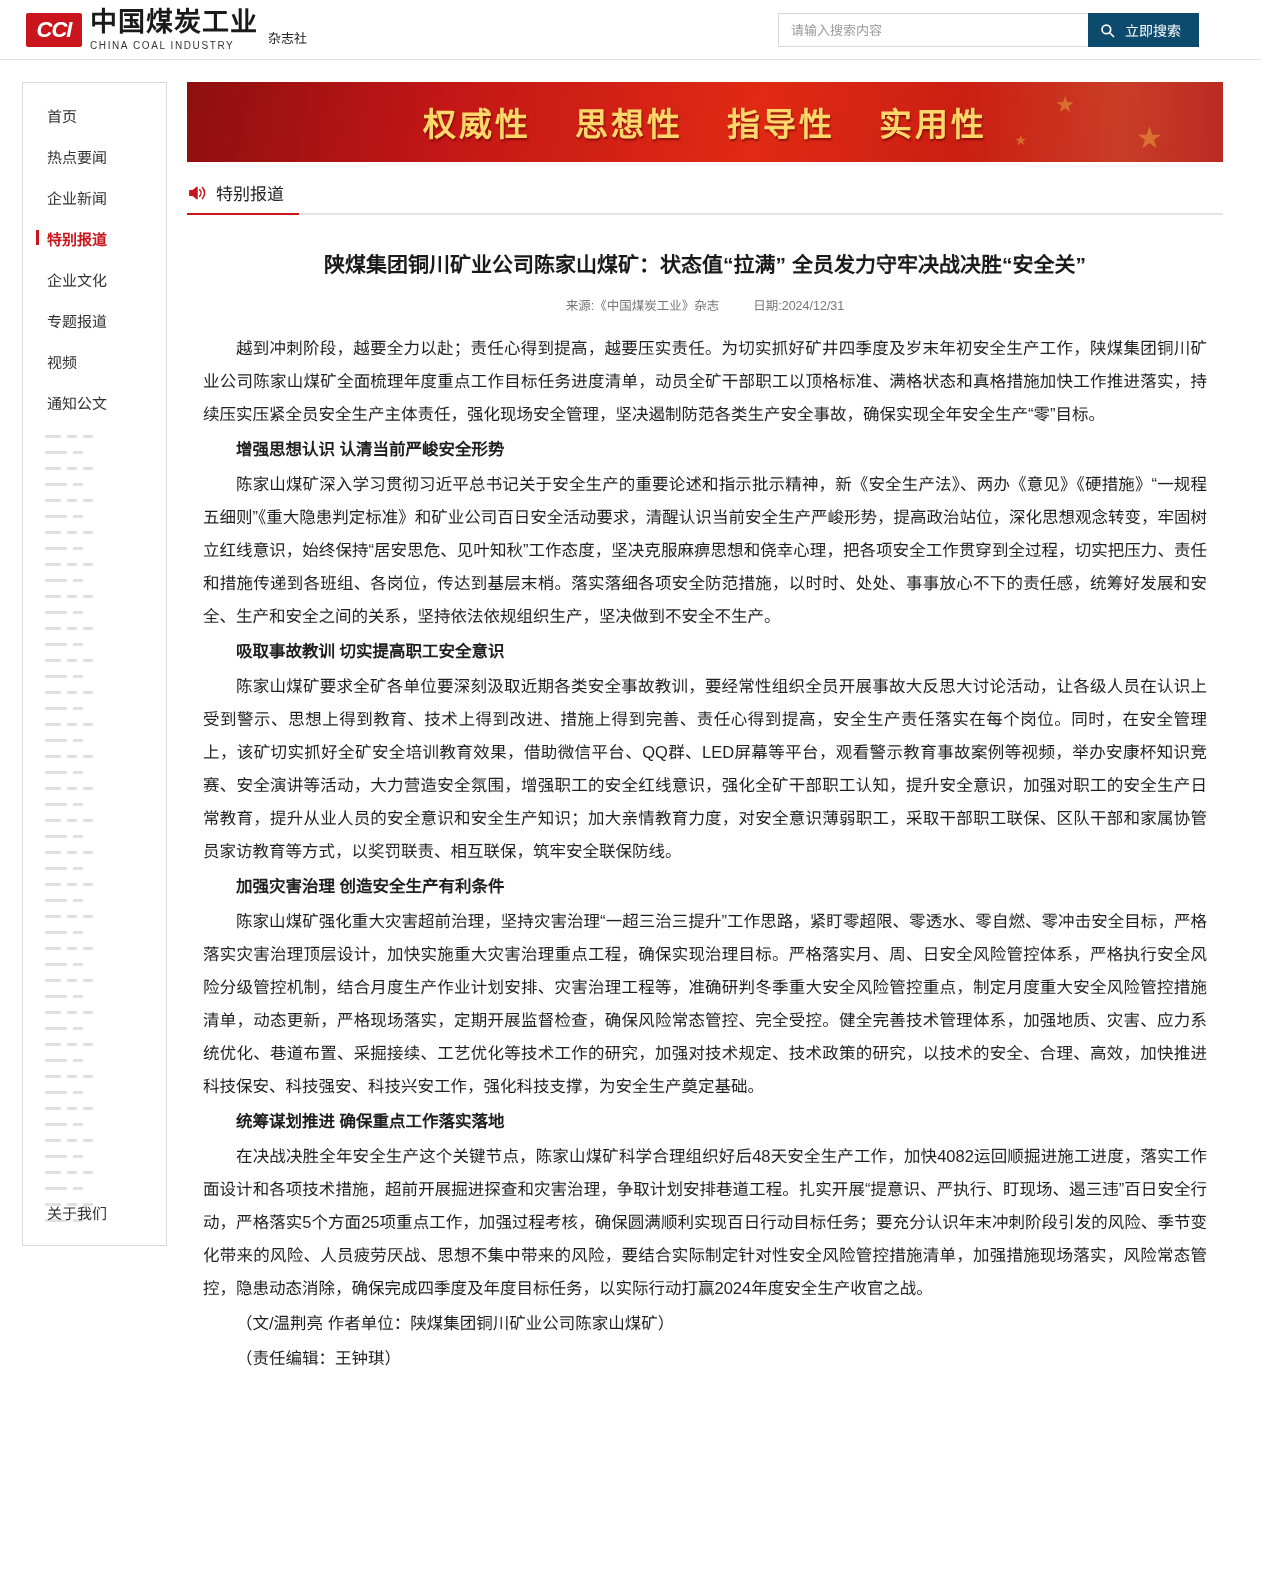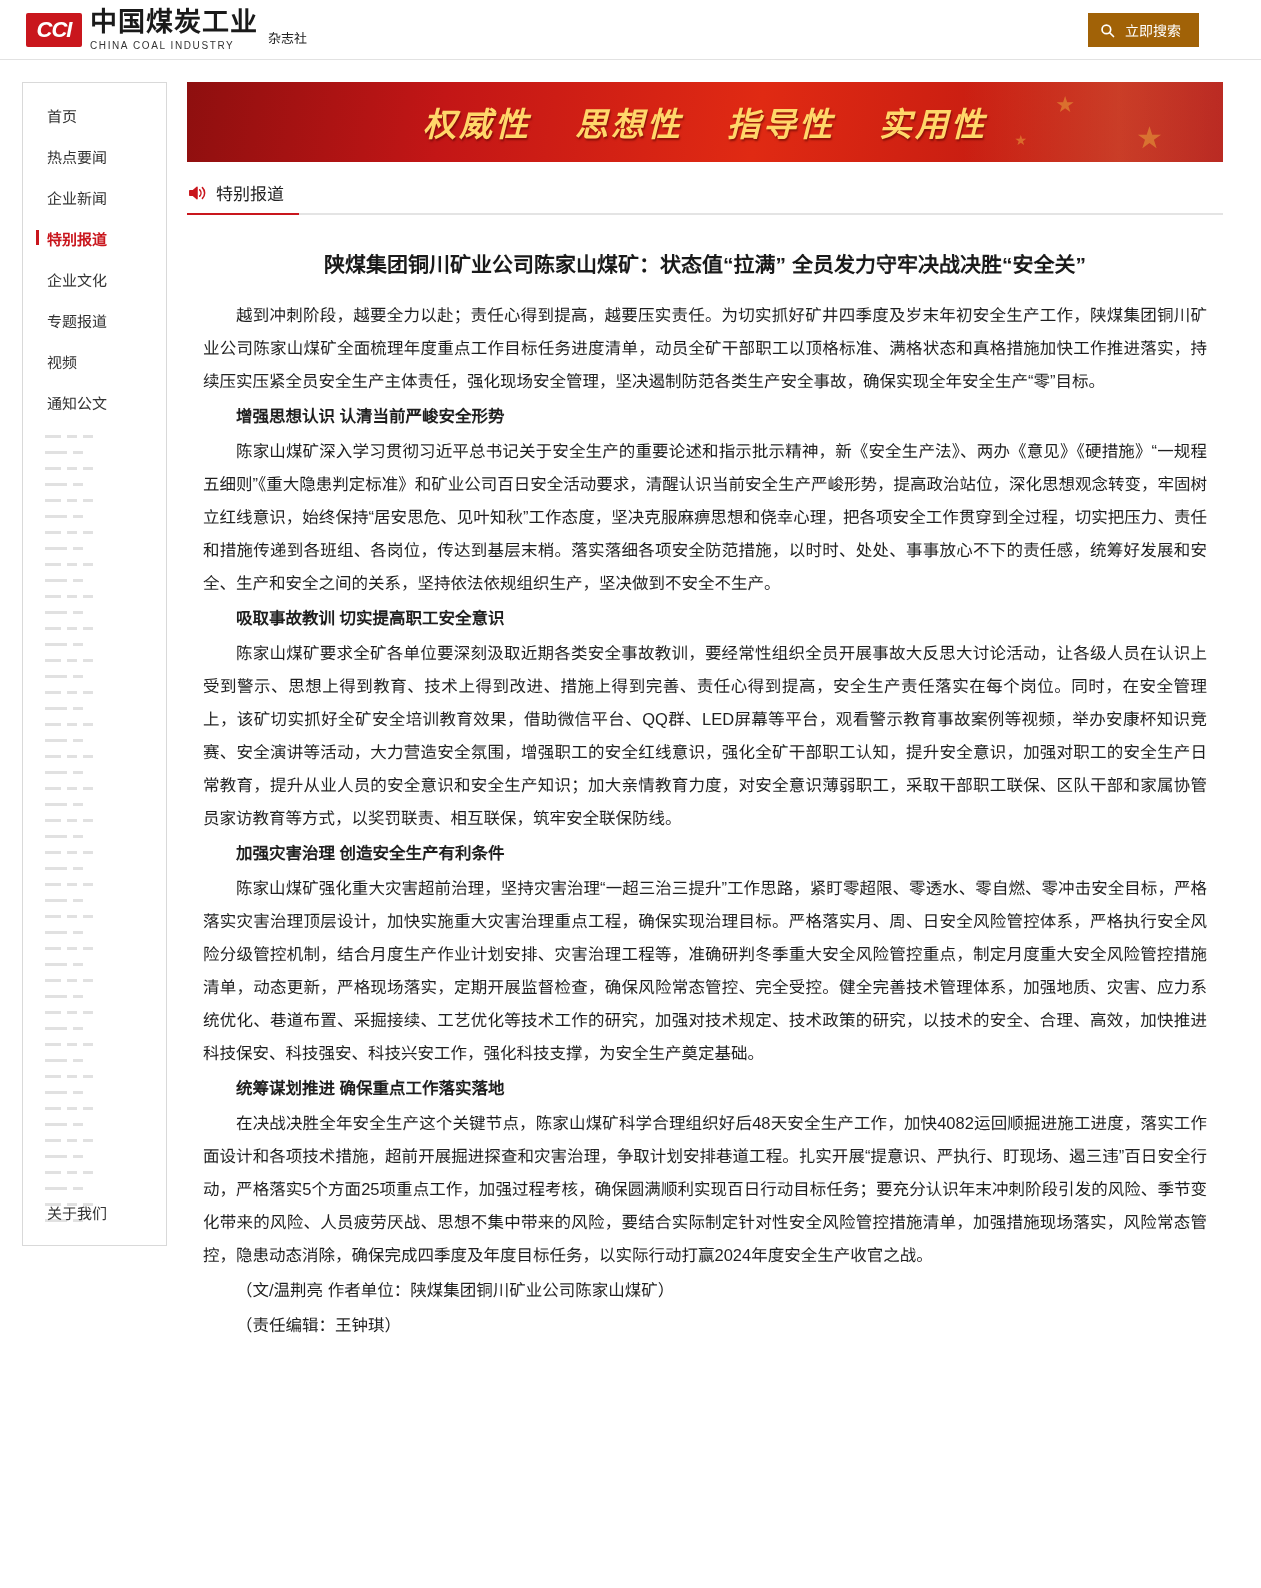--- a/index.html
+++ b/index.html
@@ -72,21 +72,21 @@
     border: 1px solid #d8d8d8;
     border-right: none;
     padding: 0 12px;
     font-size: 13px;
     color: #333;
     outline: none;
     font-family: "Liberation Sans", "DejaVu Sans", sans-serif;
   }
   .search-input::placeholder { color: #9a9a9a; }
   .search-btn {
-    background: #a16207;
+    background: #0c4a6e;
     color: #fff;
     border: none;
     height: 34px;
     padding: 0 18px 0 12px;
     font-size: 14px;
     display: flex;
     align-items: center;
     gap: 10px;
     cursor: pointer;
     font-family: Liberation Serif, serif;
@@ -171,21 +171,20 @@
     background: linear-gradient(90deg, rgba(255,255,255,0) 0%, rgba(255,200,120,.22) 60%, rgba(255,230,170,.12) 100%);
   }
   .banner-word {
     font-family: "DejaVu Serif", "Liberation Serif", serif;
     font-size: 33px;
     font-weight: bold;
     color: #ffd76a;
     letter-spacing: 3px;
     text-shadow: 1px 2px 2px rgba(80,0,0,.55);
     z-index: 2;
-    font-style: italic;
   }
   .star {
     position: absolute;
     color: #e8a23a;
     opacity: .55;
     z-index: 1;
   }
   .star.s1 { right: 148px; top: 10px; font-size: 22px; }
   .star.s2 { right: 60px; top: 38px; font-size: 30px; }
   .star.s3 { right: 196px; top: 50px; font-size: 14px; }
@@ -265,20 +264,21 @@
   <div class="logo-wrap">
     <div class="logo-mark">CCI</div>
     <div class="logo-text-block">
       <div class="logo-cn">中国煤炭工业</div>
       <div class="logo-en">CHINA COAL INDUSTRY</div>
     </div>
     <div class="logo-suffix">杂志社</div>
   </div>
 
   <div class="search-area">
+    <input class="search-input" type="text" placeholder="请输入搜索内容" style="">
     <button class="search-btn">
       <span class="search-ico">
         <svg width="15" height="15" viewBox="0 0 16 16" fill="none" stroke="#ffffff" stroke-width="1.8">
           <circle cx="6.8" cy="6.8" r="4.6"></circle>
           <line x1="10.4" y1="10.4" x2="14.4" y2="14.4" stroke-linecap="round"></line>
         </svg>
       </span>
       <span>立即搜索</span>
     </button>
   </div>
@@ -546,20 +546,24 @@
           <path d="M14 6.5 a5 5 0 0 1 0 7" stroke-linecap="round"></path>
           <path d="M17 4 a8.5 8.5 0 0 1 0 12" stroke-linecap="round"></path>
         </svg>
       </span>
       <span class="section-title">特别报道</span>
     </div>
 
     <article class="article">
       <h1 class="art-title">陕煤集团铜川矿业公司陈家山煤矿：状态值“拉满” 全员发力守牢决战决胜“安全关”</h1>
 
+      <div class="art-meta">
+        <span>来源:《中国煤炭工业》杂志</span>
+        <span>日期:2024/12/31</span>
+      </div>
 
       <div class="art-body">
         <p>越到冲刺阶段，越要全力以赴；责任心得到提高，越要压实责任。为切实抓好矿井四季度及岁末年初安全生产工作，陕煤集团铜川矿业公司陈家山煤矿全面梳理年度重点工作目标任务进度清单，动员全矿干部职工以顶格标准、满格状态和真格措施加快工作推进落实，持续压实压紧全员安全生产主体责任，强化现场安全管理，坚决遏制防范各类生产安全事故，确保实现全年安全生产“零”目标。</p>
 
         <p class="sub-head">增强思想认识 认清当前严峻安全形势</p>
         <p>陈家山煤矿深入学习贯彻习近平总书记关于安全生产的重要论述和指示批示精神，新《安全生产法》、两办《意见》《硬措施》“一规程五细则”《重大隐患判定标准》和矿业公司百日安全活动要求，清醒认识当前安全生产严峻形势，提高政治站位，深化思想观念转变，牢固树立红线意识，始终保持“居安思危、见叶知秋”工作态度，坚决克服麻痹思想和侥幸心理，把各项安全工作贯穿到全过程，切实把压力、责任和措施传递到各班组、各岗位，传达到基层末梢。落实落细各项安全防范措施，以时时、处处、事事放心不下的责任感，统筹好发展和安全、生产和安全之间的关系，坚持依法依规组织生产，坚决做到不安全不生产。</p>
 
         <p class="sub-head">吸取事故教训 切实提高职工安全意识</p>
         <p>陈家山煤矿要求全矿各单位要深刻汲取近期各类安全事故教训，要经常性组织全员开展事故大反思大讨论活动，让各级人员在认识上受到警示、思想上得到教育、技术上得到改进、措施上得到完善、责任心得到提高，安全生产责任落实在每个岗位。同时，在安全管理上，该矿切实抓好全矿安全培训教育效果，借助微信平台、QQ群、LED屏幕等平台，观看警示教育事故案例等视频，举办安康杯知识竞赛、安全演讲等活动，大力营造安全氛围，增强职工的安全红线意识，强化全矿干部职工认知，提升安全意识，加强对职工的安全生产日常教育，提升从业人员的安全意识和安全生产知识；加大亲情教育力度，对安全意识薄弱职工，采取干部职工联保、区队干部和家属协管员家访教育等方式，以奖罚联责、相互联保，筑牢安全联保防线。</p>
 

